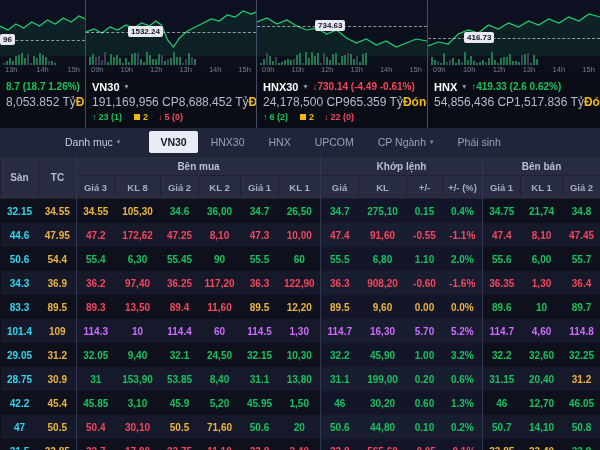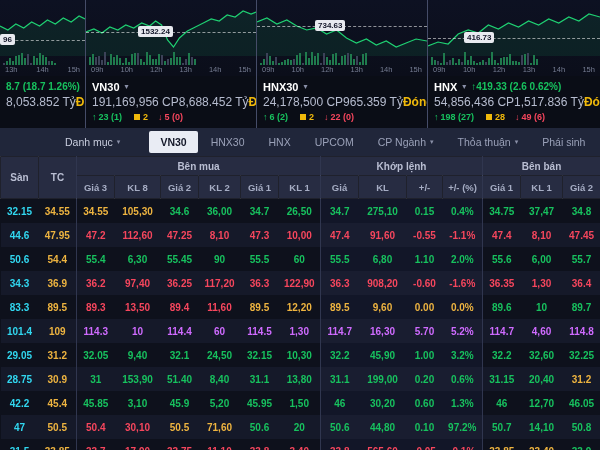--- a/index.html
+++ b/index.html
@@ -100,21 +100,21 @@
     </div>
   </div>
 
   <div class="panel full">
     <div class="chart">
       <svg viewBox="0 0 171 54" preserveAspectRatio="none">
         <path d="M0,30 L8,27 L16,31 L24,25 L32,28 L40,23 L48,26 L56,21 L64,24 L70,19 L76,23 L82,38 L88,45 L94,36 L102,29 L110,25 L118,21 L126,17 L134,19 L142,13 L150,15 L158,9 L166,12 L171,10 L171,54 L0,54 Z" fill="rgba(29,200,110,0.10)" stroke="none"></path>
         <path d="M0,30 L8,27 L16,31 L24,25 L32,28 L40,23 L48,26 L56,21 L64,24 L70,19 L76,23 L82,38 L88,45 L94,36 L102,29 L110,25 L118,21 L126,17 L134,19 L142,13 L150,15 L158,9 L166,12 L171,10" fill="none" stroke="#1fd072" stroke-width="1.2"></path>
       </svg>
       <div class="refline" style="top:32px"></div>
-      <div class="chart-label" style="left:52px;top:26px">1532.24</div>
+      <div class="chart-label" style="left:42px;top:26px">1532.24</div>
       <div class="volbars">
           <i class="vb g" style="height: 8px;"></i>
           <i class="vb g" style="height: 11px;"></i>
           <i class="vb" style="height: 8px;"></i>
           <i class="vb" style="height: 9px;"></i>
           <i class="vb" style="height: 5px;"></i>
           <i class="vb" style="height: 13px;"></i>
           <i class="vb g" style="height: 3px;"></i>
           <i class="vb g" style="height: 11px;"></i>
           <i class="vb g" style="height: 8px;"></i>
@@ -225,20 +225,21 @@
           <span>12h</span>
           <span>13h</span>
           <span>14h</span>
           <span>15h</span>
         </div>
     </div>
     <div class="stats">
       <div class="line1">
         <span class="idx-name">HNX30</span>
           <span class="idx-chev">▾</span>
+        <span class="idx-val down"><span>↓</span><span>730.14 (-4.49 -0.61%)</span></span>
       </div>
       <div class="line2">
         <span>24,178,500 CP</span>
         <span>965.359 Tỷ</span>
         <span class="closed">Đóng cửa</span>
       </div>
       <div class="line3">
         <span class="b-up"><span>↑</span><span>6 (2)</span></span>
         <span class="b-ref"><span class="sq"></span><span>2</span></span>
         <span class="b-down"><span>↓</span><span>22 (0)</span></span>
@@ -305,25 +306,20 @@
       <div class="line1">
         <span class="idx-name">HNX</span>
           <span class="idx-chev">▾</span>
         <span class="idx-val up"><span>↑</span><span>419.33 (2.6 0.62%)</span></span>
       </div>
       <div class="line2">
         <span>54,856,436 CP</span>
         <span>1,517.836 Tỷ</span>
         <span class="closed">Đóng cửa</span>
       </div>
-      <div class="line3">
-        <span class="b-up"><span>↑</span><span>198 (27)</span></span>
-        <span class="b-ref"><span class="sq"></span><span>28</span></span>
-        <span class="b-down"><span>↓</span><span>49 (6)</span></span>
-      </div>
     </div>
   </div>
 </div>
 
 <div class="tabbar">
     <button class="tab menu">
       <span>Danh mục</span>
       <span class="chev">▾</span>
     </button>
     <button class="tab active">
@@ -333,24 +329,20 @@
       <span>HNX30</span>
     </button>
     <button class="tab">
       <span>HNX</span>
     </button>
     <button class="tab">
       <span>UPCOM</span>
     </button>
     <button class="tab">
       <span>CP Ngành</span>
-      <span class="chev">▾</span>
-    </button>
-    <button class="tab">
-      <span>Thỏa thuận</span>
       <span class="chev">▾</span>
     </button>
     <button class="tab">
       <span>Phái sinh</span>
     </button>
   </div>
 
 <div class="table-wrap">
   <table>
     <colgroup>
@@ -402,28 +394,28 @@
           <td class="cc-y">105,30</td>
           <td class="cc-g">34.6</td>
           <td class="cc-g">36,00</td>
           <td class="cc-g">34.7</td>
           <td class="cc-g gsep">26,50</td>
           <td class="cc-g mgrp">34.7</td>
           <td class="cc-g mgrp">275,10</td>
           <td class="cc-g mgrp">0.15</td>
           <td class="cc-g mgrp gsep">0.4%</td>
           <td class="cc-g">34.75</td>
-          <td class="cc-g">37,47</td>
+          <td class="cc-g">21,74</td>
           <td class="cc-g">34.8</td>
         </tr>
         <tr>
           <td class="cc-c">44.6</td>
           <td class="cc-y gsep">47.95</td>
           <td class="cc-r">47.2</td>
-          <td class="cc-r">112,60</td>
+          <td class="cc-r">172,62</td>
           <td class="cc-r">47.25</td>
           <td class="cc-r">8,10</td>
           <td class="cc-r">47.3</td>
           <td class="cc-r gsep">10,00</td>
           <td class="cc-r mgrp">47.4</td>
           <td class="cc-r mgrp">91,60</td>
           <td class="cc-r mgrp">-0.55</td>
           <td class="cc-r mgrp gsep">-1.1%</td>
           <td class="cc-r">47.4</td>
           <td class="cc-r">8,10</td>
@@ -512,21 +504,21 @@
           <td class="cc-g mgrp gsep">3.2%</td>
           <td class="cc-g">32.2</td>
           <td class="cc-g">32,60</td>
           <td class="cc-g">32.25</td>
         </tr>
         <tr>
           <td class="cc-c">28.75</td>
           <td class="cc-y gsep">30.9</td>
           <td class="cc-g">31</td>
           <td class="cc-g">153,90</td>
-          <td class="cc-g">51.40</td>
+          <td class="cc-g">53.85</td>
           <td class="cc-g">8,40</td>
           <td class="cc-g">31.1</td>
           <td class="cc-g gsep">13,80</td>
           <td class="cc-g mgrp">31.1</td>
           <td class="cc-g mgrp">199,00</td>
           <td class="cc-g mgrp">0.20</td>
           <td class="cc-g mgrp gsep">0.6%</td>
           <td class="cc-g">31.15</td>
           <td class="cc-g">20,40</td>
           <td class="cc-y">31.2</td>
@@ -553,21 +545,21 @@
           <td class="cc-y gsep">50.5</td>
           <td class="cc-r">50.4</td>
           <td class="cc-r">30,10</td>
           <td class="cc-y">50.5</td>
           <td class="cc-y">71,60</td>
           <td class="cc-g">50.6</td>
           <td class="cc-g gsep">20</td>
           <td class="cc-g mgrp">50.6</td>
           <td class="cc-g mgrp">44,80</td>
           <td class="cc-g mgrp">0.10</td>
-          <td class="cc-g mgrp gsep">97.2%</td>
+          <td class="cc-g mgrp gsep">0.2%</td>
           <td class="cc-g">50.7</td>
           <td class="cc-g">14,10</td>
           <td class="cc-g">50.8</td>
         </tr>
         <tr>
           <td class="cc-c">31.5</td>
           <td class="cc-y gsep">33.85</td>
           <td class="cc-r">33.7</td>
           <td class="cc-r">17,90</td>
           <td class="cc-r">33.75</td>

